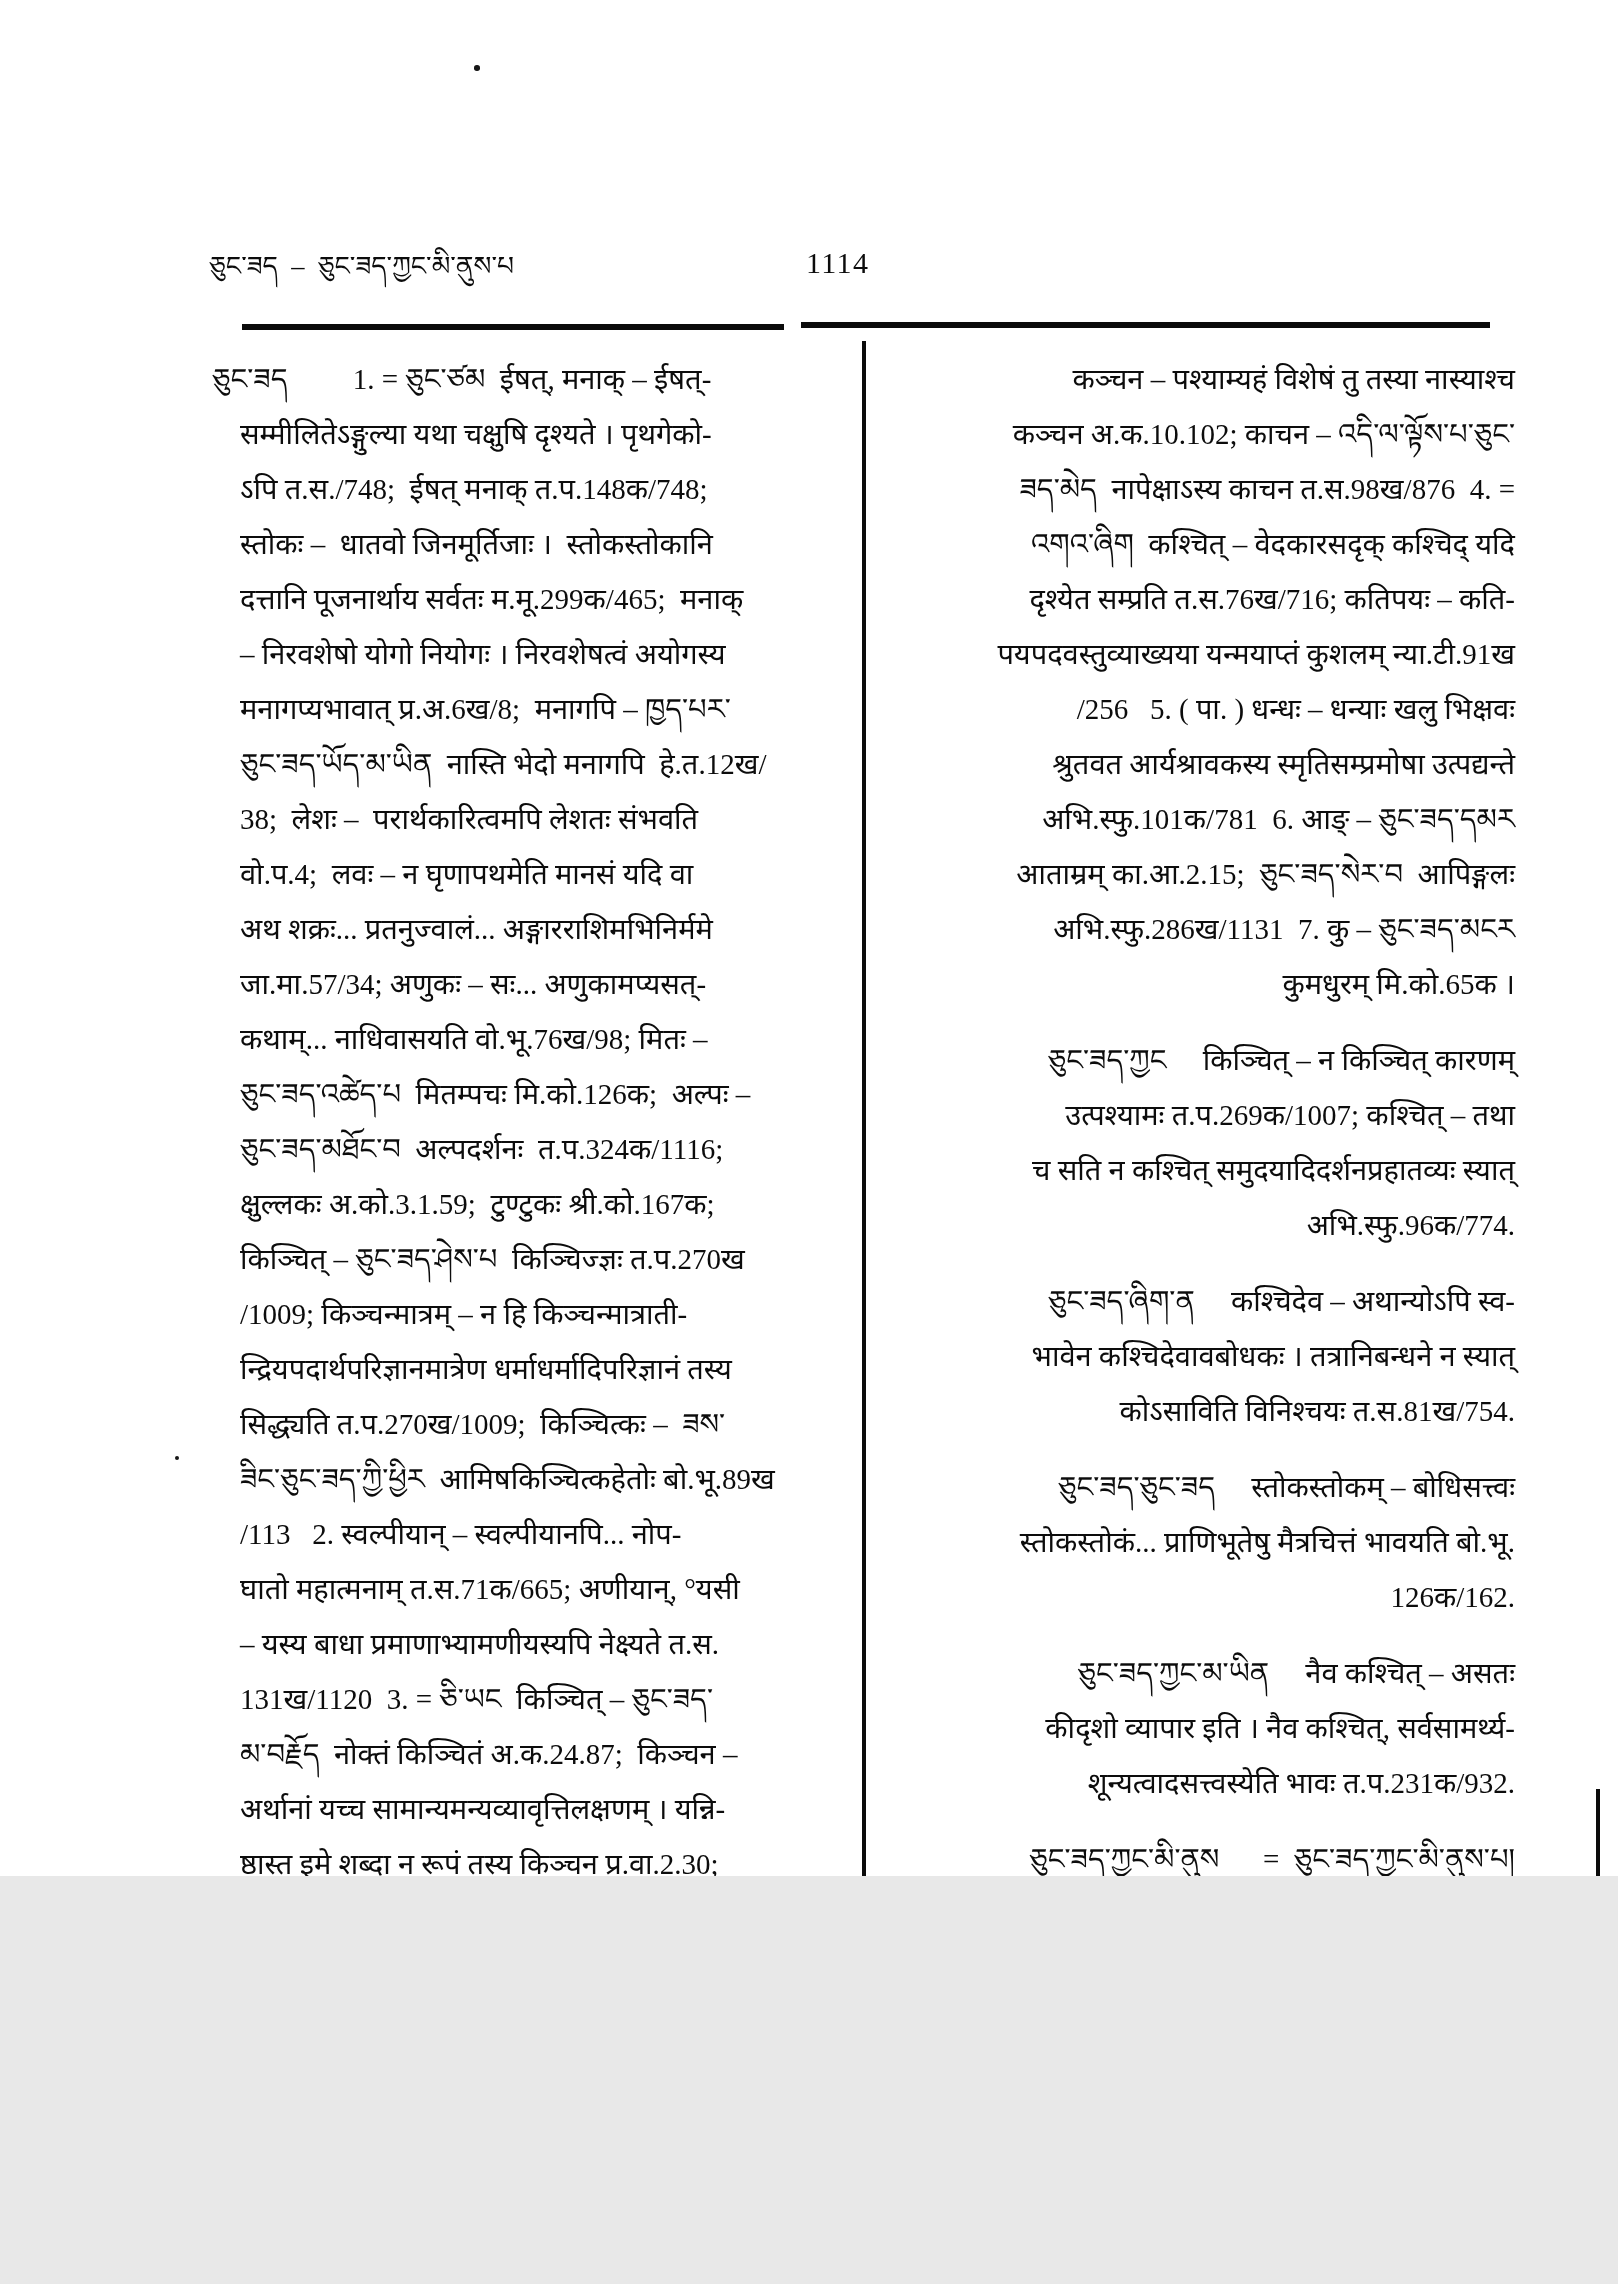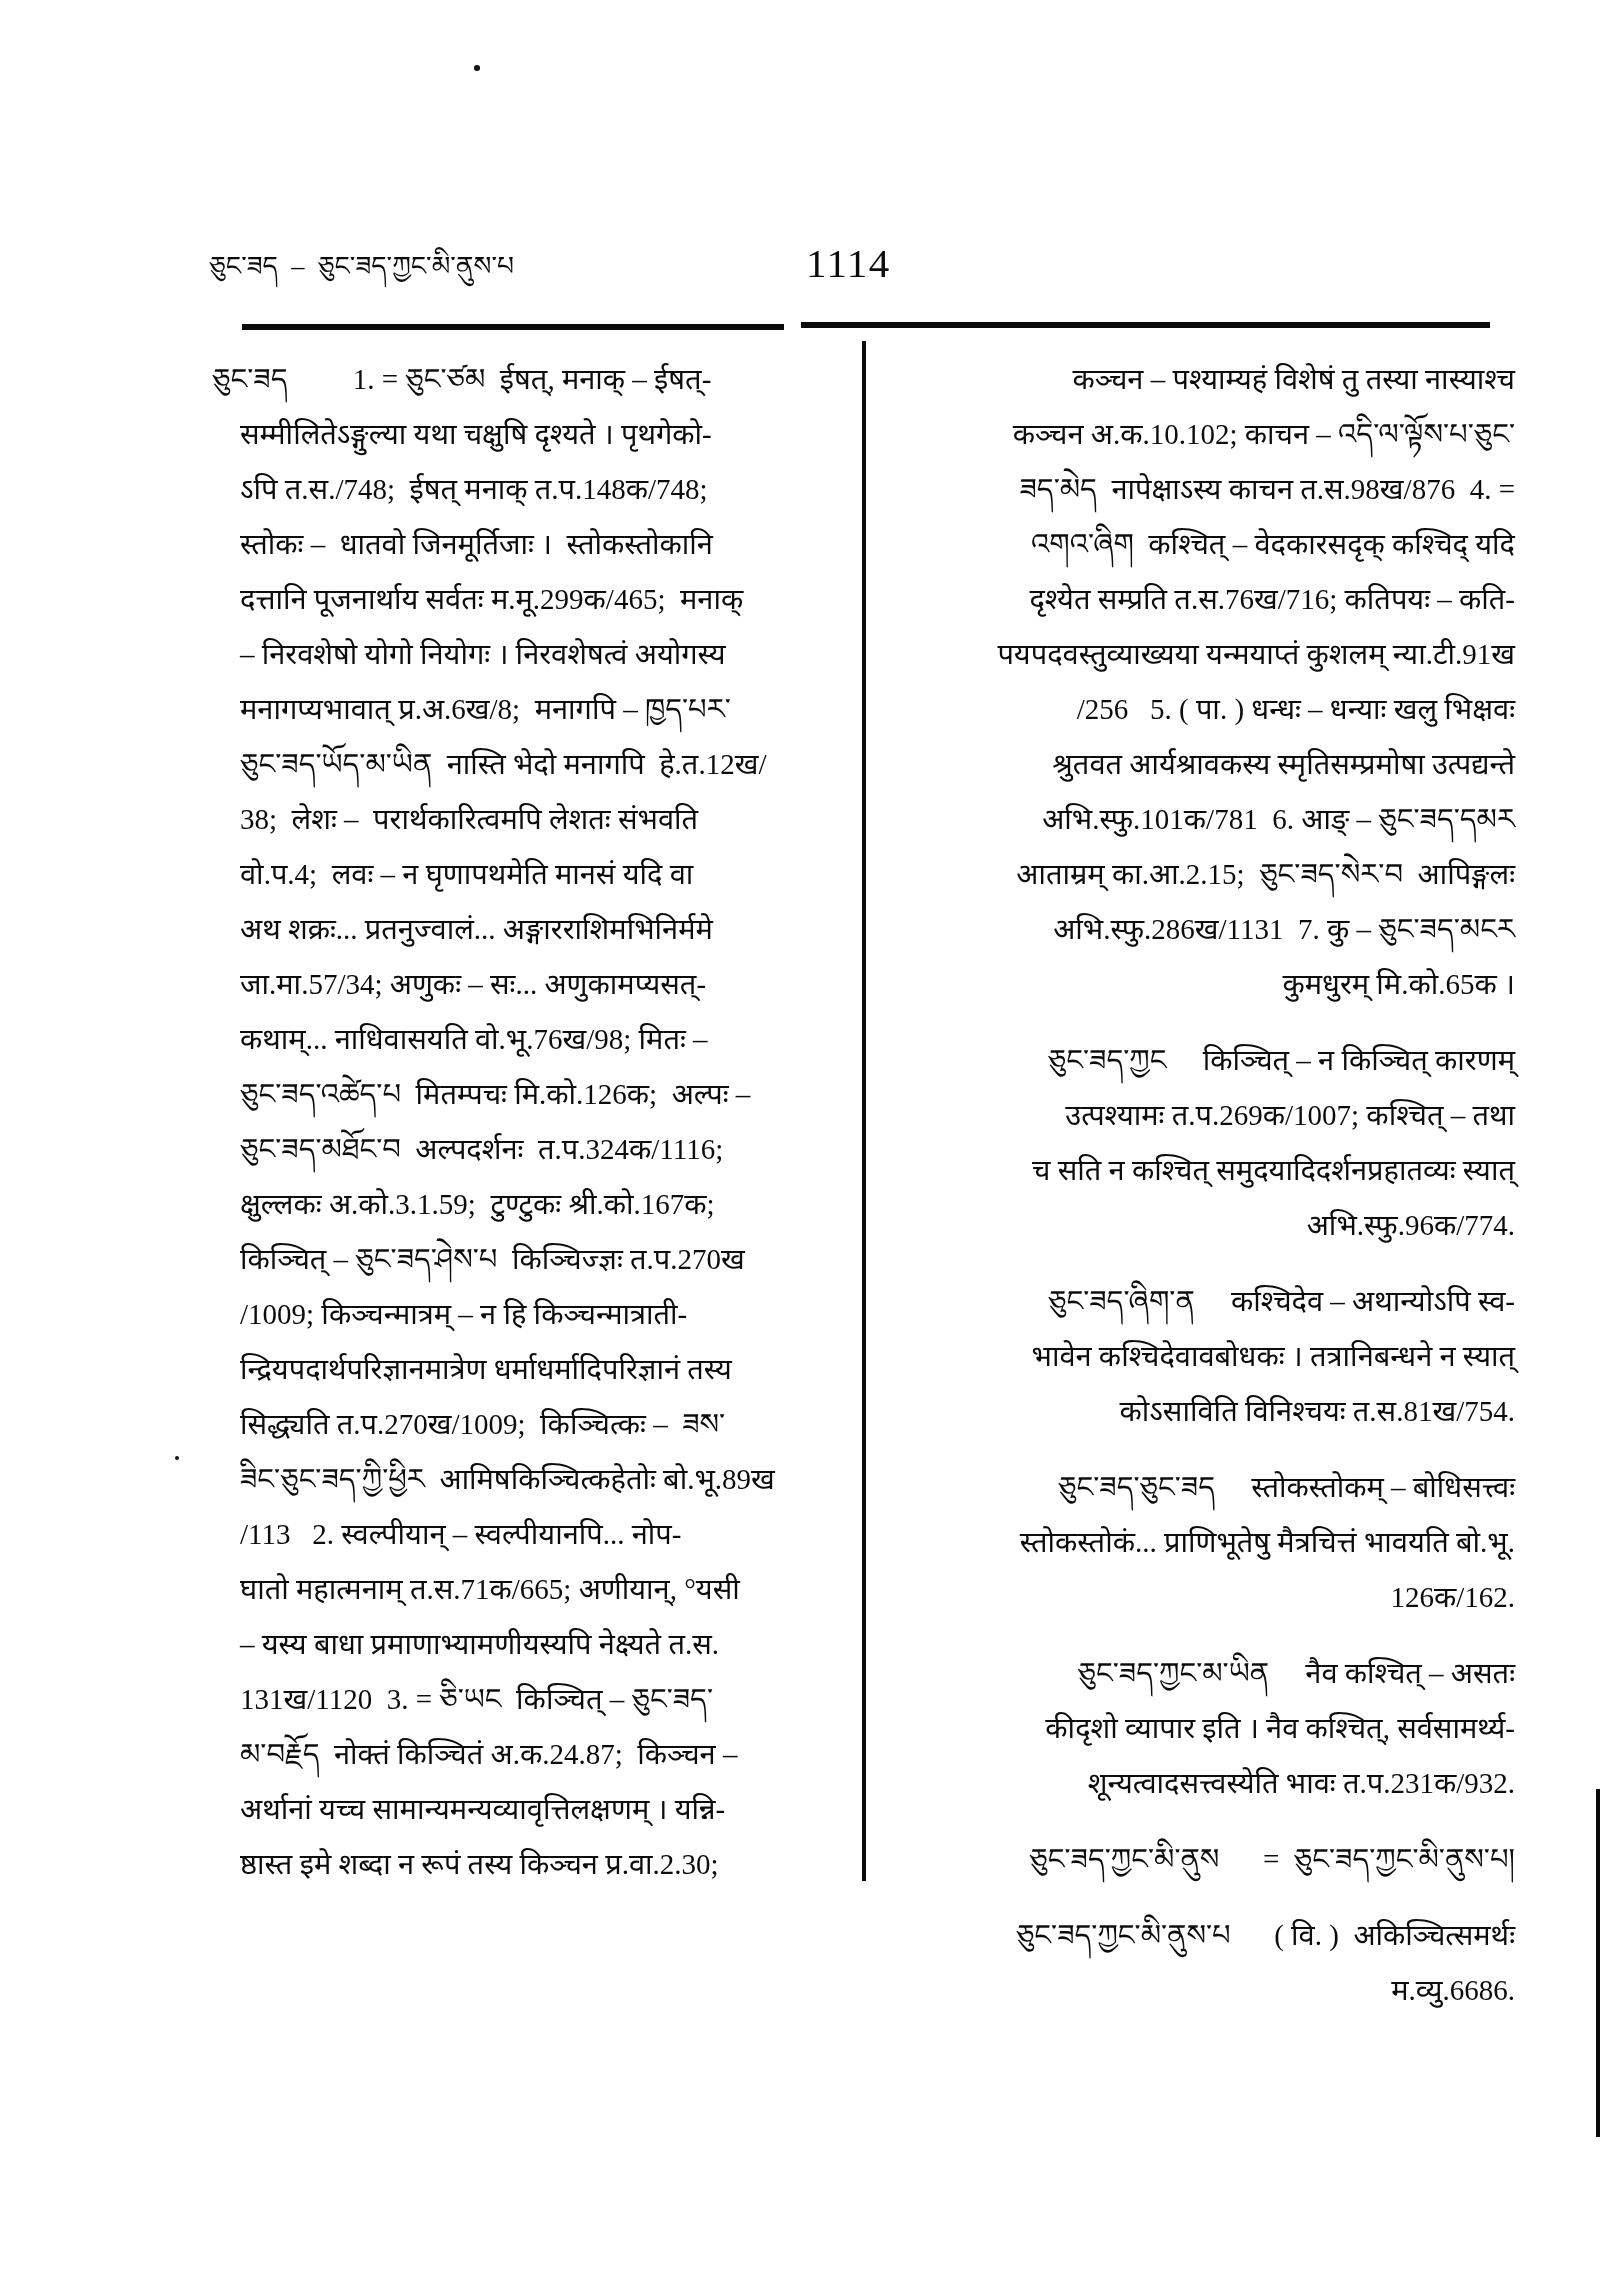--- a/index.html
+++ b/index.html
@@ -1,31 +1,31 @@
 <!DOCTYPE html>
 <html style="font-size:11px"><head>
 <meta charset="utf-8">
 <style>
   html,body{margin:0;padding:0;background:#e8e8e8;}
   .page{
     position:relative;
-    width:1619px;height:2284px;
+    width:1619px;height:1876px;
     background:#ffffff;
     overflow:hidden;
     font-family:"Liberation Serif","DejaVu Serif",serif;
     color:#0c0c0c;
   }
   
   .running-head{
     position:absolute;left:209px;top:245px;
     font-size:26.5px;line-height:42px;white-space:pre;
   }
   .page-number{
     position:absolute;left:806px;top:245px;
-    font-size:41px;line-height:36px;letter-spacing:1.4px;
+    font-size:30px;line-height:36px;letter-spacing:1.4px;
   }
   .rule{position:absolute;top:324px;height:6.3px;background:#0b0b0b;}
   .rule-a{left:242px;width:542px;}
   .rule-b{left:801px;width:689px;top:322px;}
   
   .divider{
     position:absolute;left:862px;top:341px;
     width:3.5px;height:1540px;background:#0b0b0b;
   }
   

